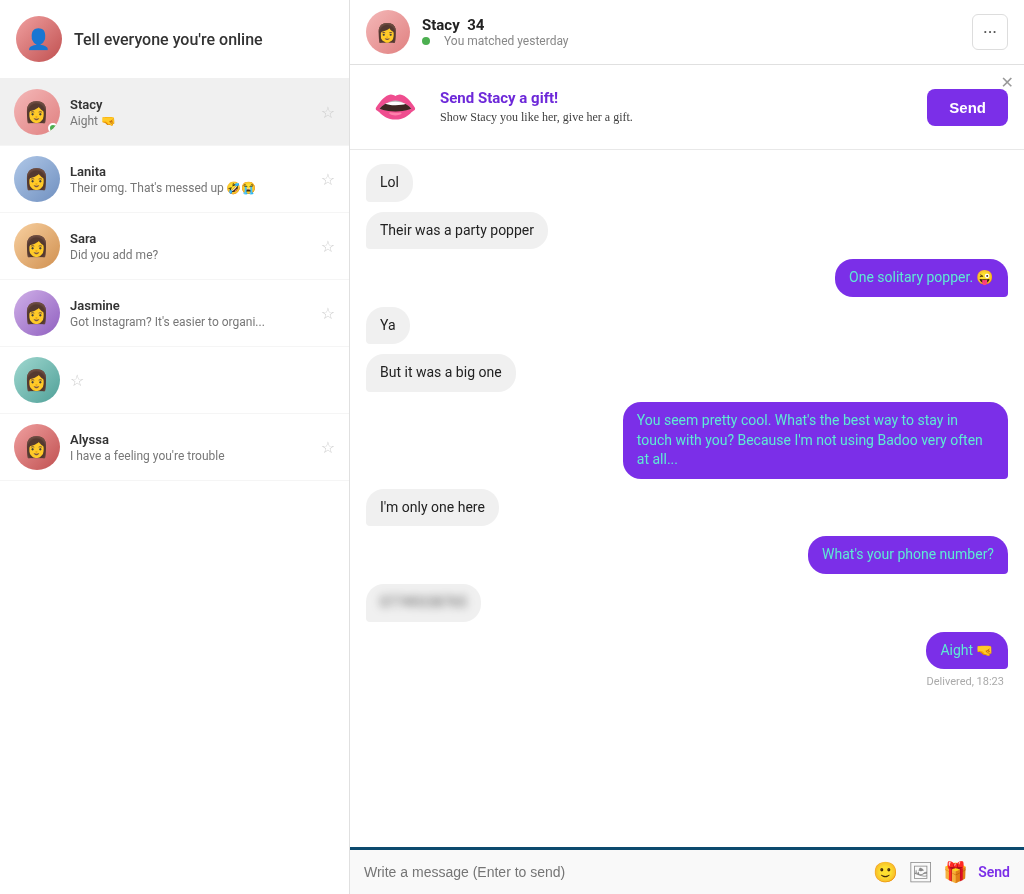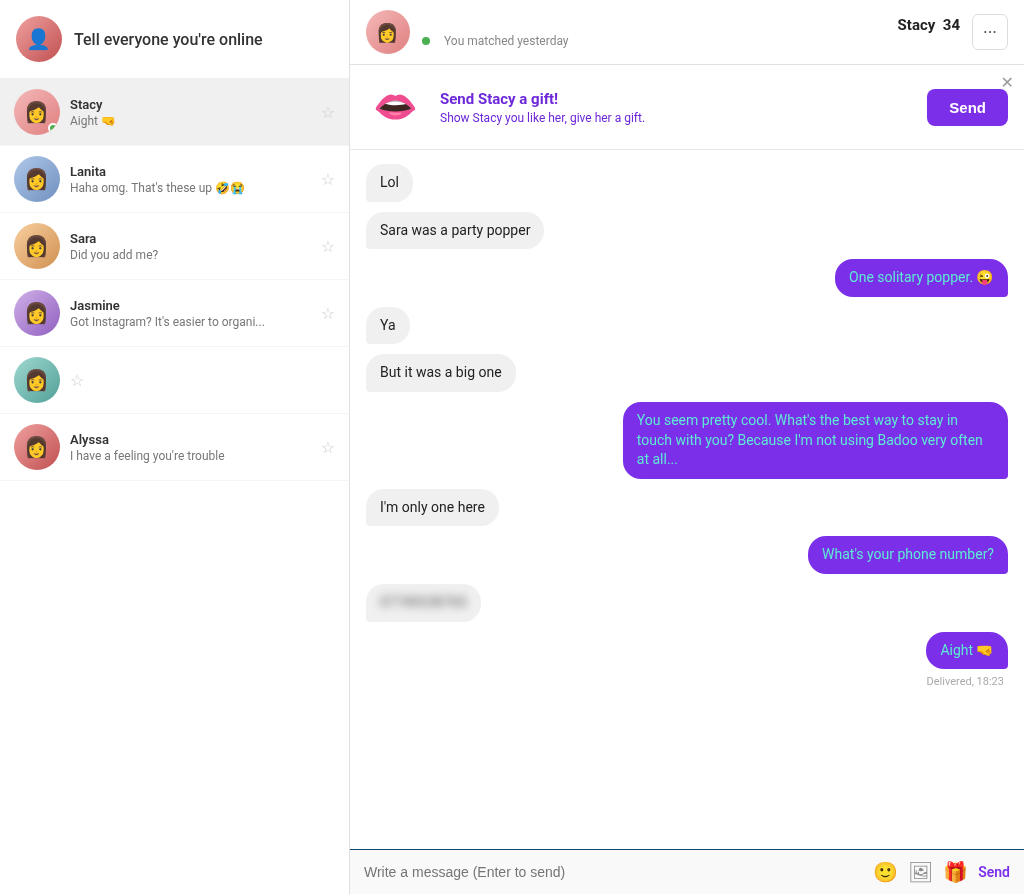--- a/index.html
+++ b/index.html
@@ -118,21 +118,20 @@
       width: 44px; height: 44px;
       border-radius: 50%;
       background: linear-gradient(135deg, #b0c4de, #8090b0);
       display: flex; align-items: center; justify-content: center;
       font-size: 18px;
       overflow: hidden;
       flex-shrink: 0;
     }
     .chat-header-info {
       flex: 1;
-      text-align: right;
     }
     .chat-header-name {
       font-size: 15px;
       font-weight: 700;
       color: #222;
     }
     .chat-header-status {
       font-size: 12px;
       color: #888;
       display: flex; align-items: center; gap: 14px;
@@ -173,21 +172,22 @@
       flex: 1;
     }
     .gift-banner-title {
       font-size: 15px;
       font-weight: 700;
       color: #6d28d9;
       margin-bottom: 3px;
     }
     .gift-banner-subtitle {
       font-size: 12px;
-      color: #6d28d9;
+      color: #404040;
+      font-family: Liberation Serif, serif;
     }
     .gift-banner-btn {
       background: #7b2fe8;
       color: #fff;
       border: none;
       border-radius: 8px;
       padding: 10px 22px;
       font-size: 15px;
       font-weight: 600;
       cursor: pointer;
@@ -249,21 +249,21 @@
       filter: blur(4px);
       user-select: none;
       color: #555;
     }
 
     
     .chat-input-area {
       display: flex;
       align-items: center;
       padding: 10px 14px;
-      border-top: 1px solid #0c4a6e;
+      border-top: 3px solid #0c4a6e;
       gap: 10px;
       background: #f9f9f9;
     }
     .chat-input {
       flex: 1;
       border: none;
       background: transparent;
       font-size: 14px;
       color: #888;
       outline: none;
@@ -312,21 +312,21 @@
       </div>
       <span class="star-icon">☆</span>
     </div>
 
     <div class="conv-item">
       <div class="conv-avatar av-blue">👩</div>
       <div class="conv-info">
         <div class="conv-name">
           <span>Lanita</span>
         </div>
-        <div class="conv-preview">Haha omg. That's these up 🤣😭</div>
+        <div class="conv-preview">Their omg. That's messed up 🤣😭</div>
       </div>
       <span class="star-icon">☆</span>
     </div>
 
     <div class="conv-item">
       <div class="conv-avatar av-orange">👩</div>
       <div class="conv-info">
         <div class="conv-name">
           <span>Sara</span>
         </div>
@@ -391,21 +391,21 @@
     <span class="gift-banner-close">✕</span>
   </div>
 
   <div class="messages-area">
 
     <div class="msg-row received">
       <div class="msg-bubble received">Lol</div>
     </div>
 
     <div class="msg-row received">
-      <div class="msg-bubble received">Sara was a party popper</div>
+      <div class="msg-bubble received">Their was a party popper</div>
     </div>
 
     <div class="msg-row sent">
       <div class="msg-bubble sent">One solitary popper. 😜</div>
     </div>
 
     <div class="msg-row received">
       <div class="msg-bubble received">Ya</div>
     </div>
 

